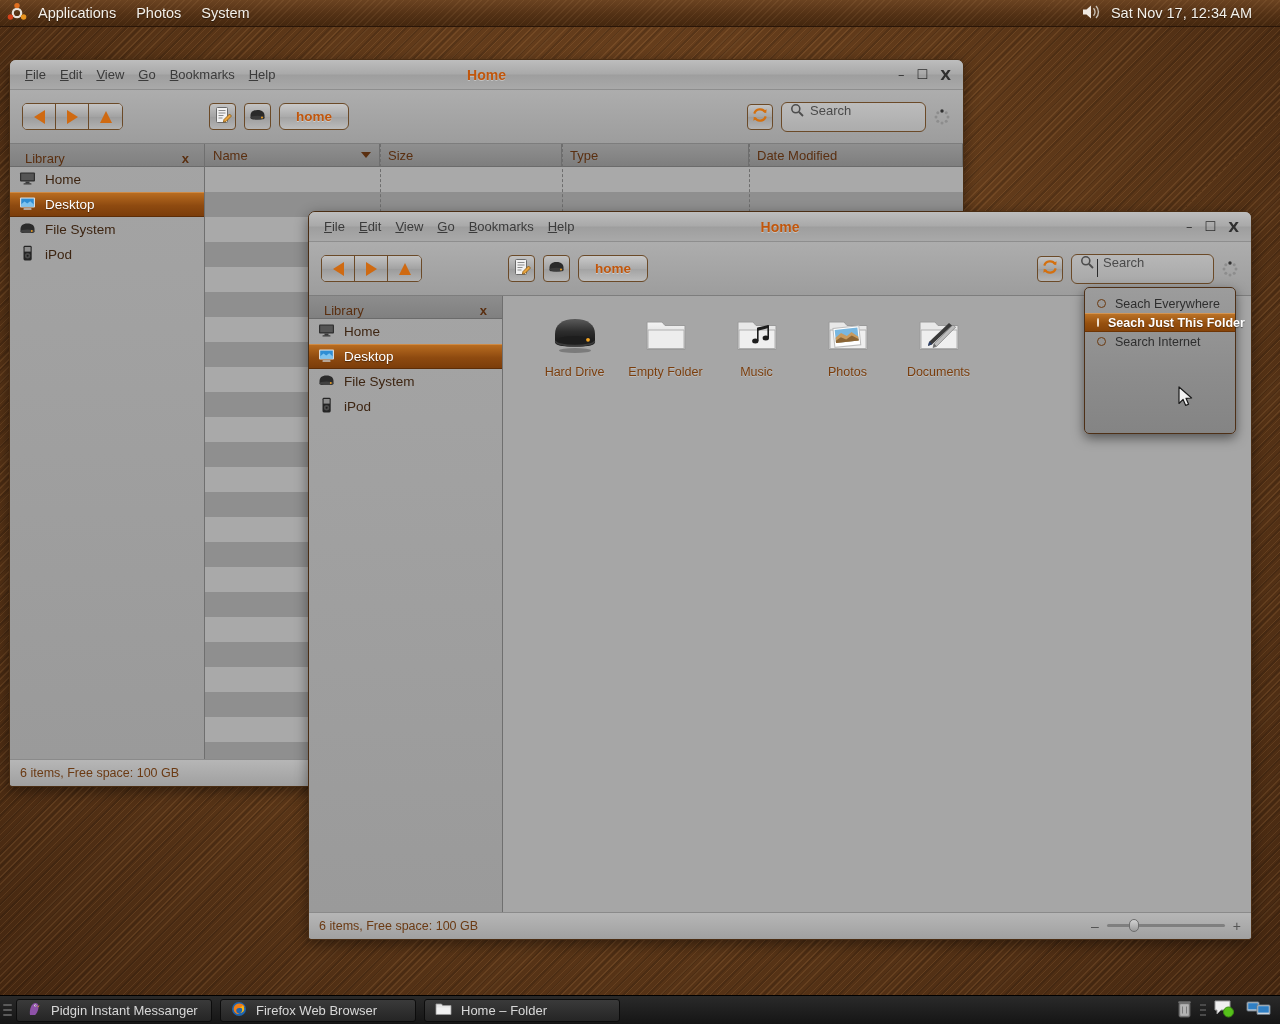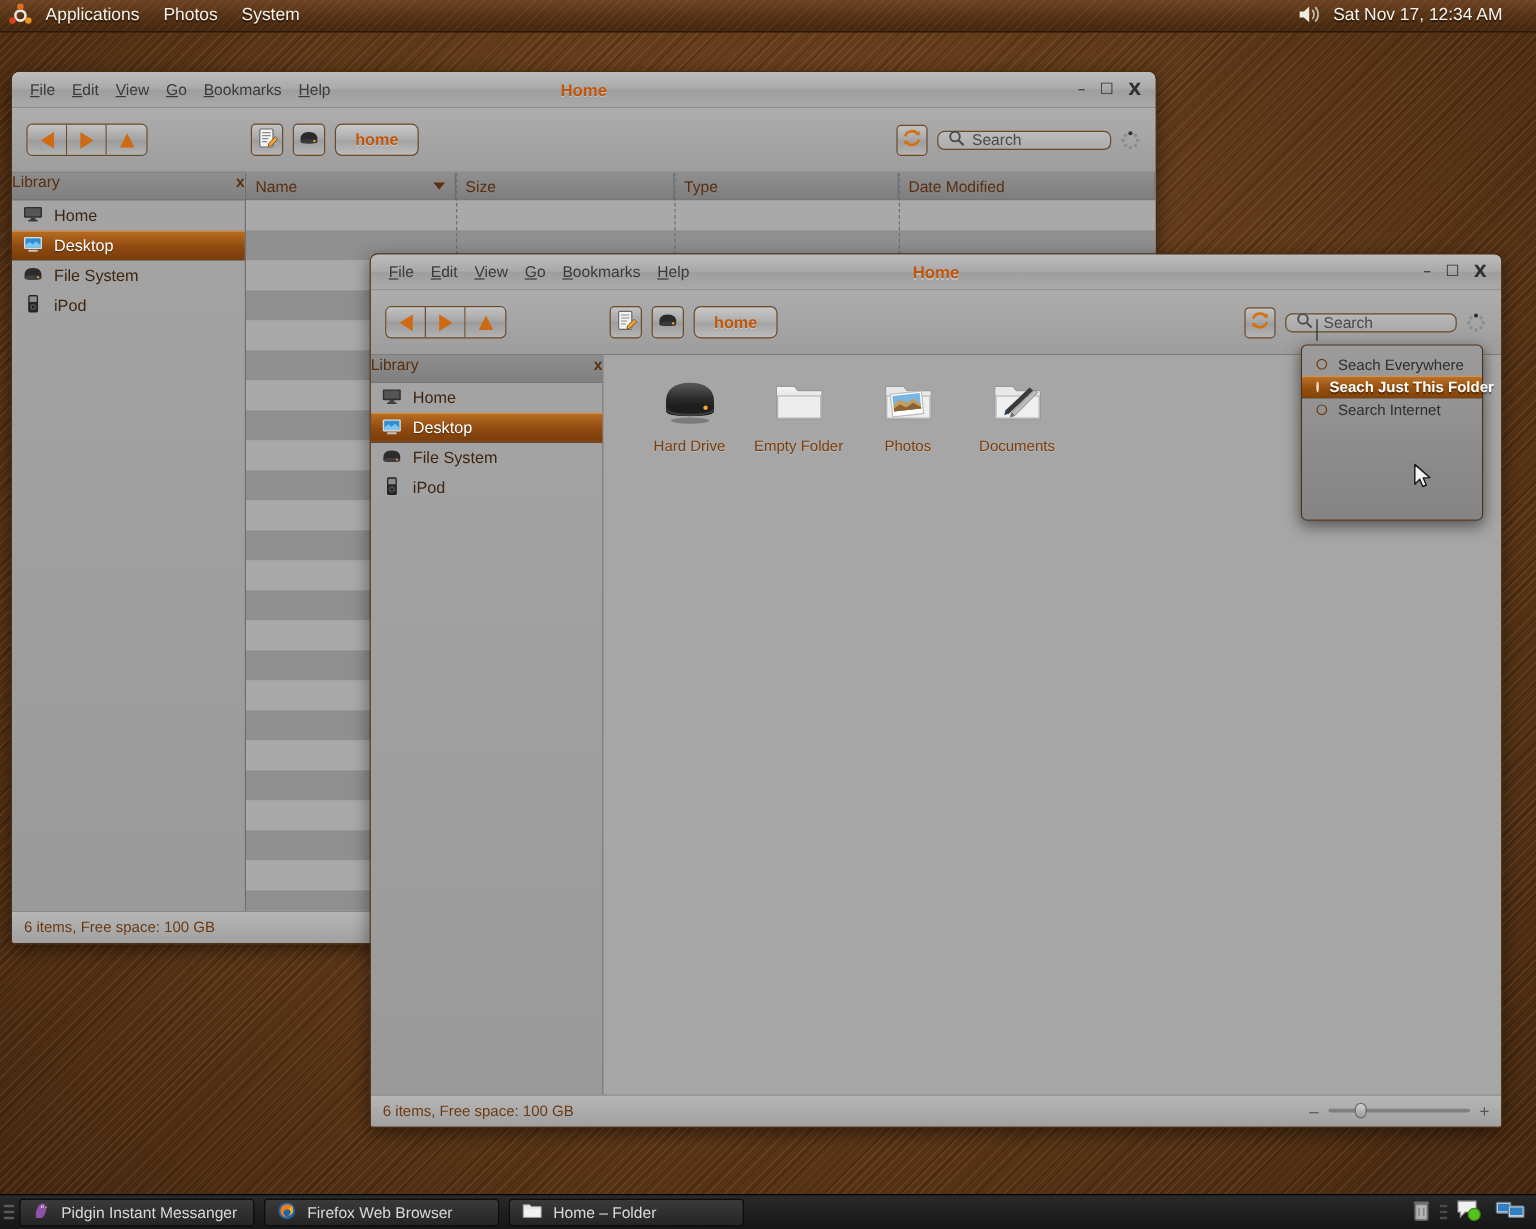--- a/index.html
+++ b/index.html
@@ -116,41 +116,41 @@
     color: #c0560c; font-size: 13.5px; font-weight: bold;
     text-shadow: 0 1px 0 rgba(255,255,255,0.4);
   }
   .toolbar-right { margin-left: auto; display: flex; align-items: center; }
   .reloadbtn {
     width: 26px; height: 26px; display: flex; align-items: center; justify-content: center;
     background: linear-gradient(to bottom, #c3c3c3 0%, #a5a5a5 50%, #9d9d9d 51%, #b4b4b4 100%);
     border: 1px solid #6b4a28; border-radius: 4px; margin-right: 8px;
   }
   .searchbox {
-    height: 16px; width: 145px; display: flex; align-items: center; gap: 6px;
+    height: 30px; width: 145px; display: flex; align-items: flex-start; gap: 6px;
     padding: 0 8px;
     background: linear-gradient(to bottom, #bcbcbc 0%, #acacac 100%);
     border: 1px solid #6b4a28; border-radius: 6px;
     position: relative;
   }
   .searchbox.focused { width: 143px; background: linear-gradient(to bottom, #b7b7b7 0%, #a8a8a8 100%); }
   .search-text { font-size: 13px; color: #4a4a4a; }
   .caret {
     position: absolute; left: 25px; top: 4px; width: 1px; height: 18px; background: #2a2a2a;
   }
   .throbber { width: 18px; height: 18px; margin-left: 7px; position: relative; }
 
   
   .panes { display: flex; }
   .sidebar {
     background: linear-gradient(to bottom, #a4a4a4 0%, #9a9a9a 100%);
     border-right: 1px solid #6f6f6f;
   }
   .sidebar-head {
-    height: 23px; display: flex; align-items: flex-start; padding: 0 0;
+    height: 23px; display: flex; align-items: flex-end; padding: 0 15px;
     background: linear-gradient(to bottom, #8d8d8d 0%, #808080 100%);
     border-bottom: 1px solid #6b6b6b;
     color: #5a2f10; font-size: 13px;
   }
   .sidebar-head .x { margin-left: auto; font-weight: bold; color: #5a2f10; }
   .side-item {
     height: 25px; display: flex; align-items: center; gap: 9px; padding-left: 9px;
     font-size: 13.5px; color: #3d2512;
   }
   .side-item.selected {
@@ -656,20 +656,36 @@
                     <stop offset="1" stop-color="#c6c6c6"></stop>
                   </linearGradient>
                 </defs>
               <path d="M5 8h15l3 3.5h20v24H5z" fill="url(#fg1)" stroke="#9a9a9a"></path>
               <path d="M6 16h36v18.5H6z" fill="#ededed" stroke="#b0b0b0"></path>
             </svg>
           </span>
           <span class="icon-label nowrap">Empty Folder</span>
         </div>
 
+        <div class="icon-cell">
+          <span>
+            <svg width="48" height="42" viewBox="0 0 48 42">
+              <path d="M5 8h15l3 3.5h20v24H5z" fill="#e8e8e8" stroke="#9a9a9a"></path>
+              <path d="M6 16h36v18.5H6z" fill="#efefef" stroke="#b0b0b0"></path>
+              <g fill="#1d1d1d">
+                <path d="M24.5 13.5l11-2.6v3.2l-11 2.6z"></path>
+                <rect x="24" y="13.8" width="1.6" height="13"></rect>
+                <rect x="34.4" y="11.2" width="1.6" height="12.5"></rect>
+                <ellipse cx="22.3" cy="27" rx="3.2" ry="2.5"></ellipse>
+                <ellipse cx="32.8" cy="24" rx="3.2" ry="2.5"></ellipse>
+              </g>
+            </svg>
+          </span>
+          <span class="icon-label">Music</span>
+        </div>
 
 
         <div class="icon-cell">
           <span>
             <svg width="48" height="42" viewBox="0 0 48 42">
               <path d="M5 8h15l3 3.5h20v24H5z" fill="#e8e8e8" stroke="#9a9a9a"></path>
               <path d="M6 16h36v18.5H6z" fill="#efefef" stroke="#b0b0b0"></path>
               <g transform="rotate(-6 24 24)">
                 <rect x="10" y="13" width="26" height="19" fill="#fff" stroke="#bdbdbd"></rect>
                 <rect x="11.6" y="14.6" width="22.8" height="13" fill="#79b7e0"></rect>

